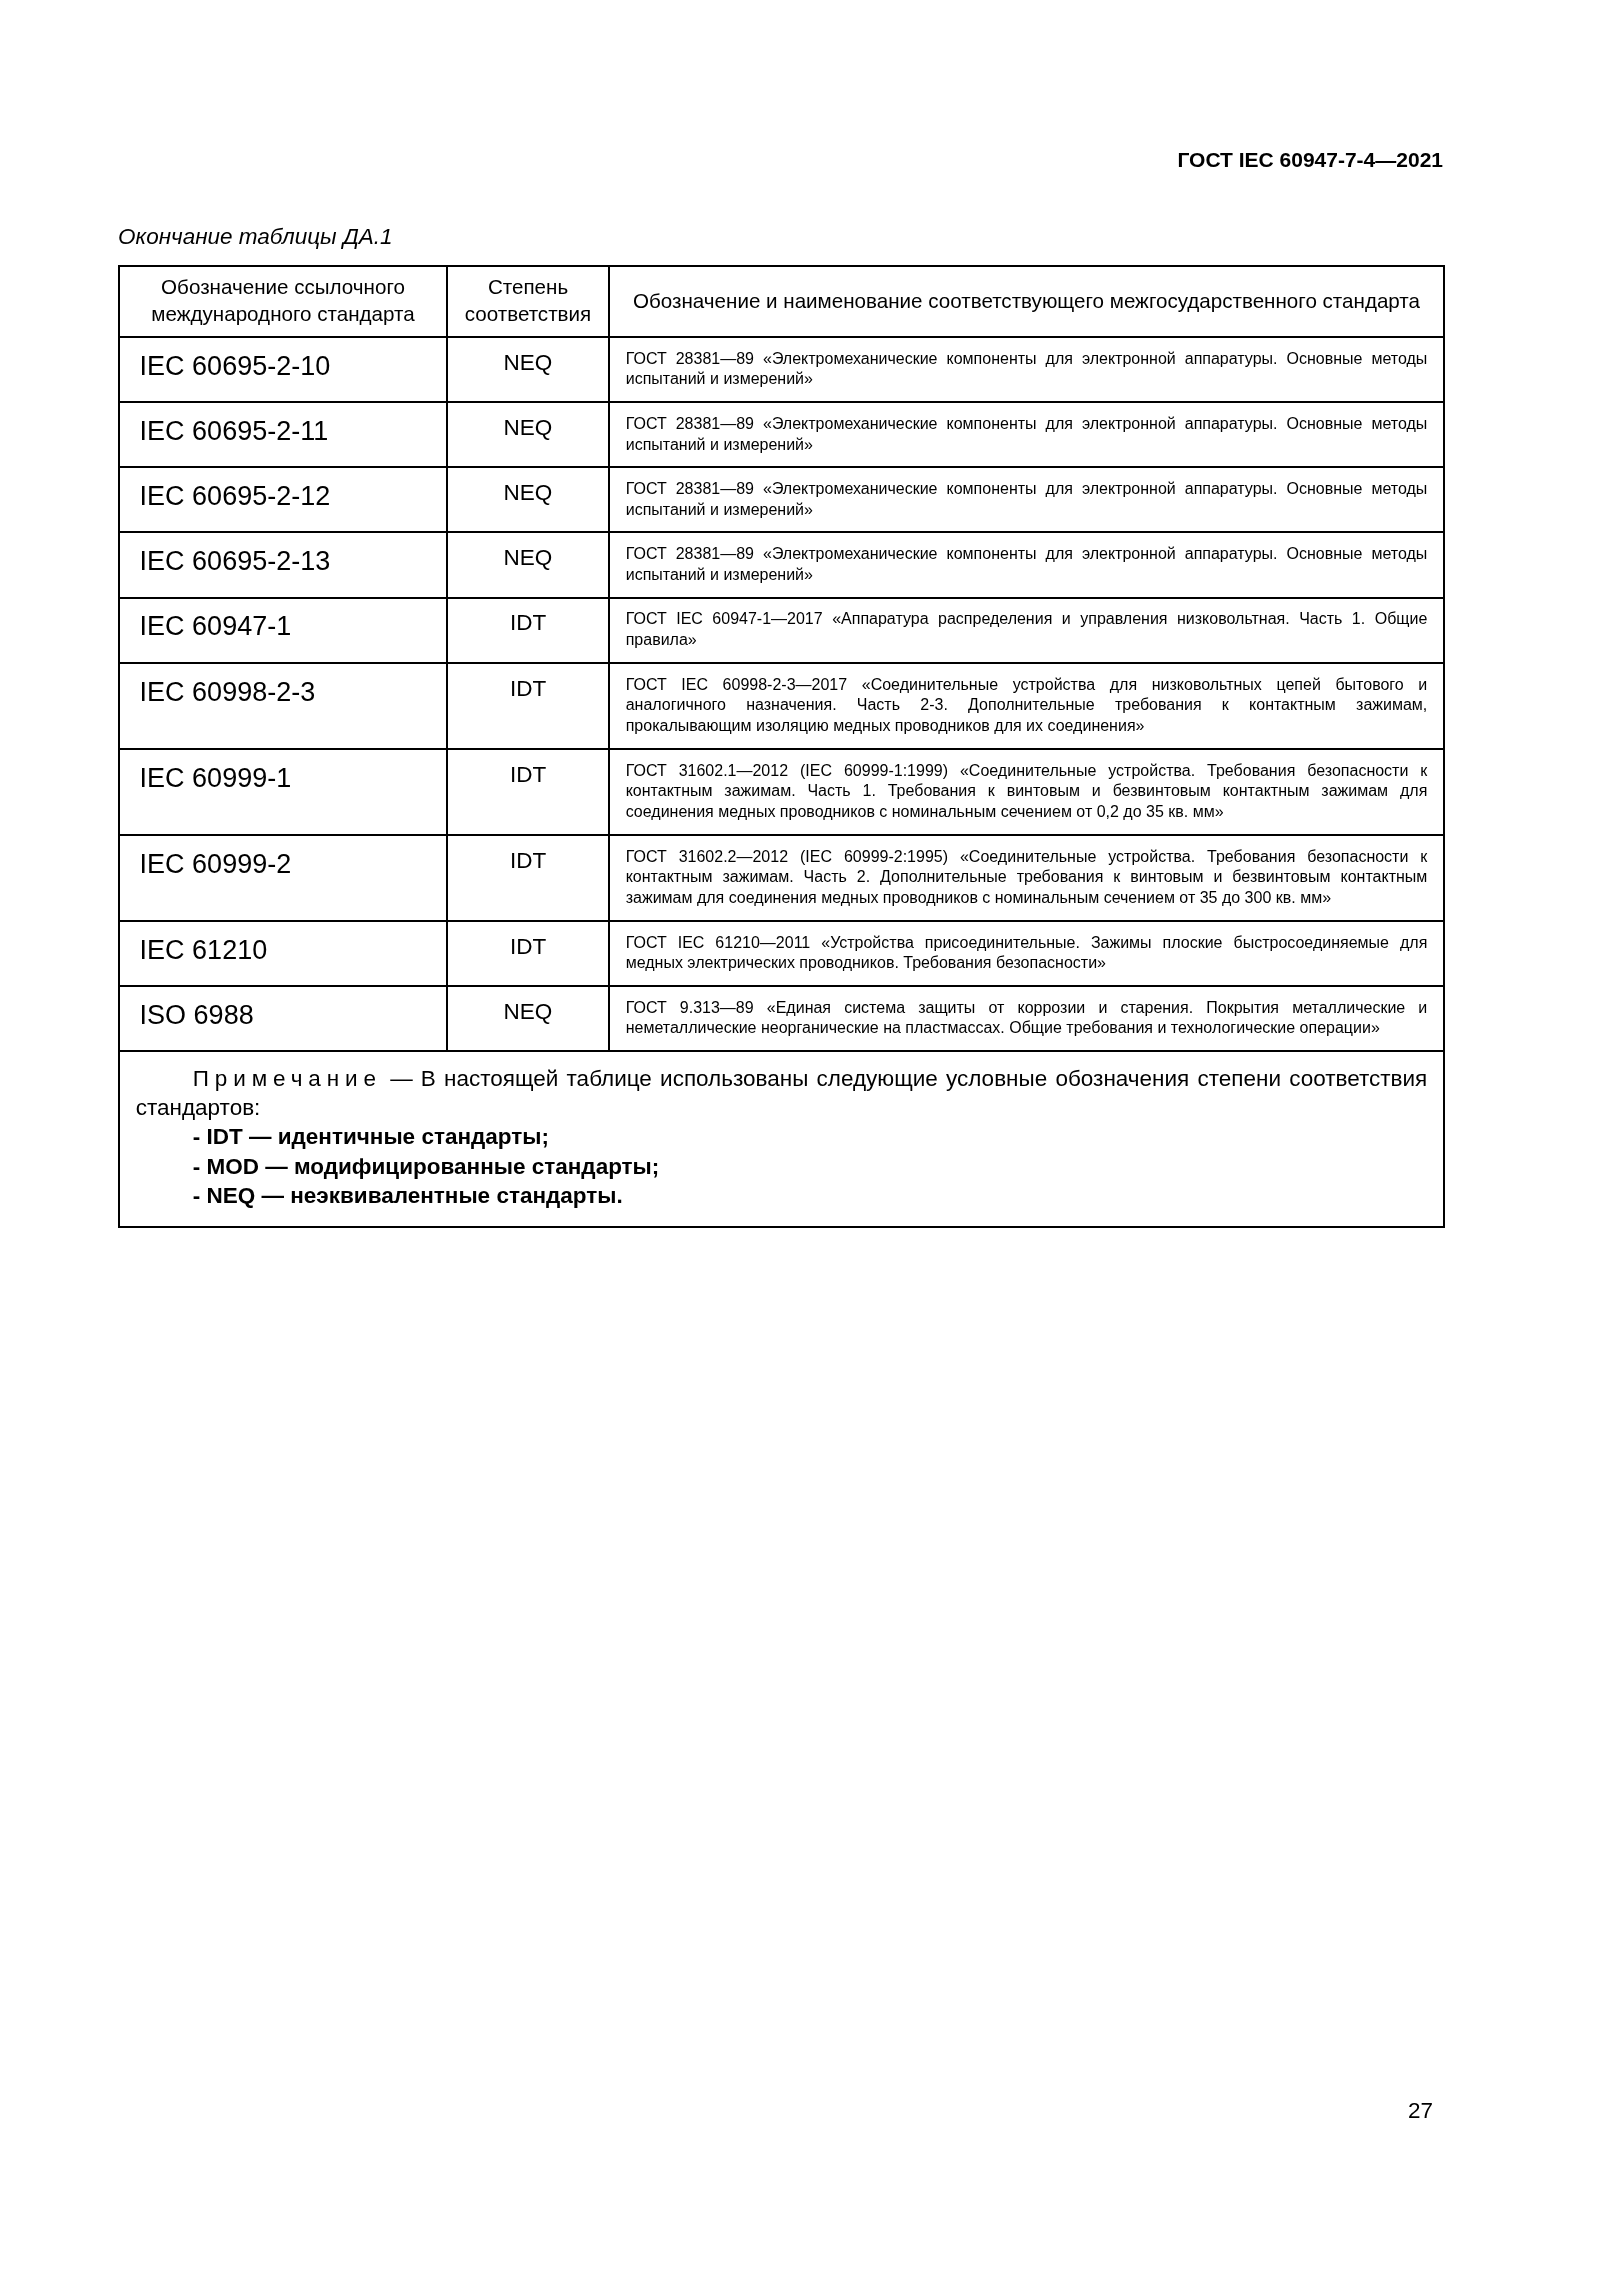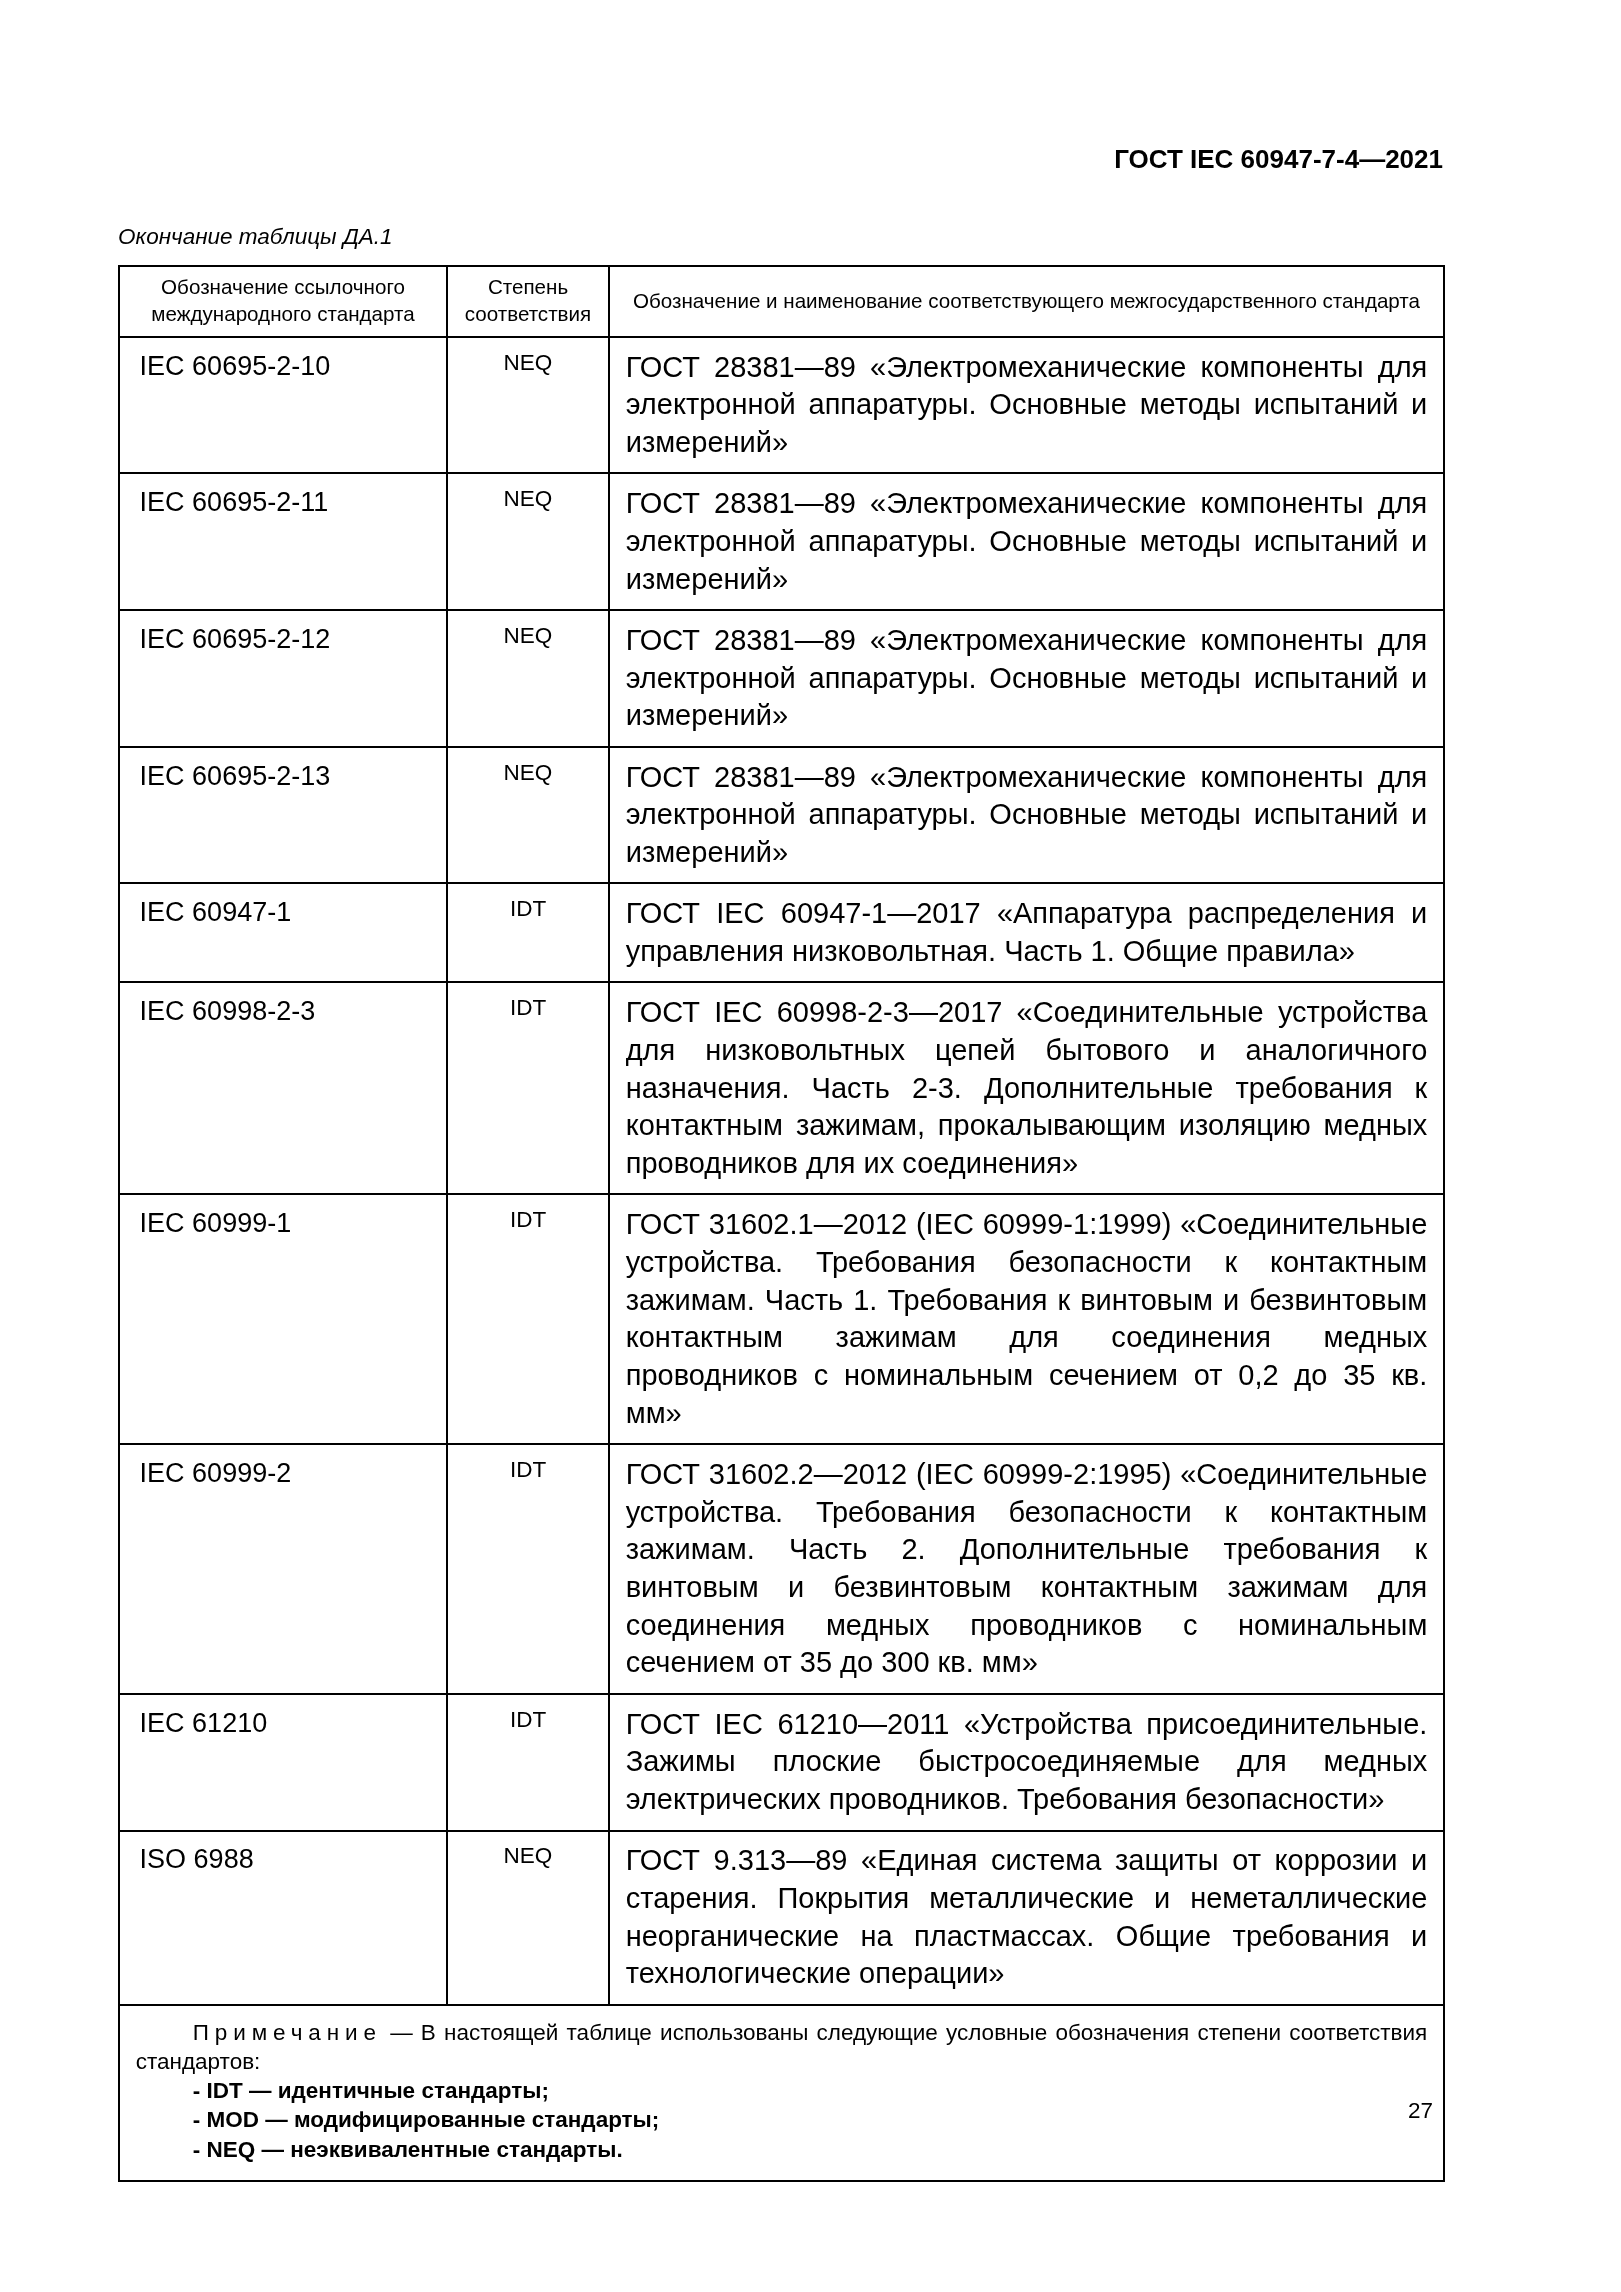--- a/index.html
+++ b/index.html
@@ -14,21 +14,21 @@
     background: #ffffff;
     padding-top: 147px;
   }
 
   .content {
     width: 1325px;
     margin-left: 118px;
   }
 
   .doc-header {
-    font-size: 26px;
+    font-size: 21px;
     font-weight: bold;
     text-align: right;
     line-height: 25.5px;
   }
 
   .table-caption {
     font-size: 22.5px;
     font-style: italic;
     margin-top: 51px;
     line-height: 25.5px;
@@ -65,21 +65,21 @@
 
   td.col2 {
     font-size: 22.5px;
     line-height: 1.28;
     padding: 10.8px 5.9px;
     text-align: center;
     margin-top: 9px;
   }
 
   td.col3 {
-    font-size: 29px;
+    font-size: 16px;
     line-height: 1.3;
     padding: 10.8px 15.7px 10.8px 15.7px;
     text-align: justify;
   }
 
   td.note-cell {
     font-size: 22.5px;
     line-height: 1.3;
     padding: 11.8px 15.7px 15.7px 15.7px;
   }

